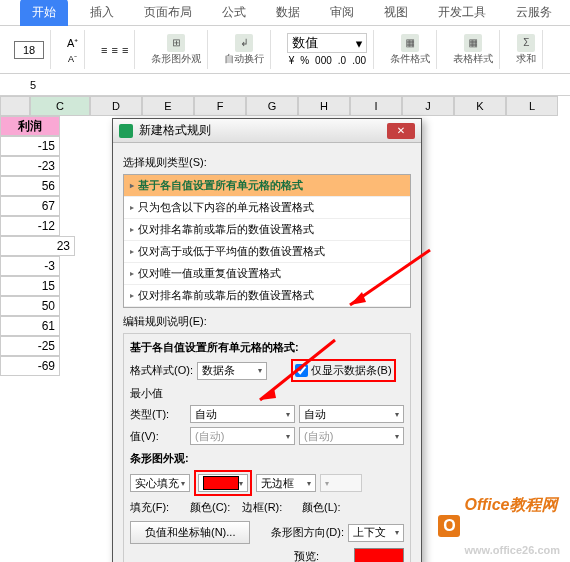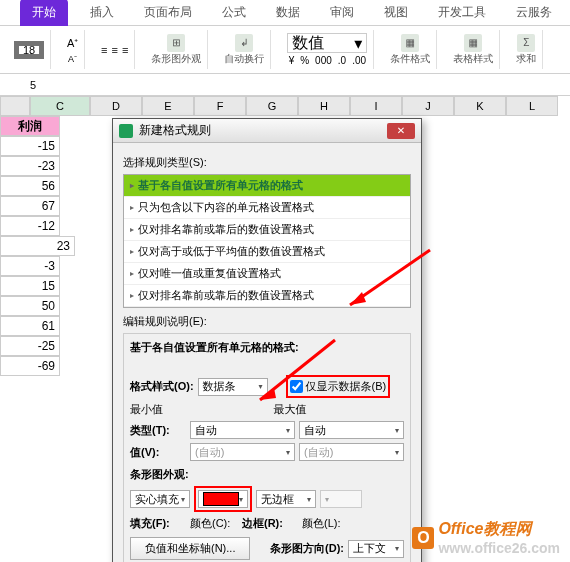--- a/index.html
+++ b/index.html
@@ -1,27 +1,27 @@
 <!DOCTYPE html>
 <html><head>
   <meta charset="utf-8">
   <style>
     * { box-sizing: border-box; margin: 0; padding: 0; }
     body { font-family: "Microsoft YaHei", sans-serif; font-size: 11px; background: #fff; width: 570px; height: 562px; overflow: hidden; position: relative; }
     
     
     .ribbon-tabs { display: flex; background: #fff; border-bottom: 1px solid #d0d0d0; height: 26px; align-items: center; padding-left: 20px; gap: 14px; }
     .ribbon-tab { font-size: 12px; color: #555; cursor: pointer; padding: 4px 8px; }
-    .ribbon-tab.active { background: #6d28d9; color: #fff; border-radius: 4px 4px 0 0; padding: 5px 12px; }
+    .ribbon-tab.active { background: #3b82f6; color: #fff; border-radius: 4px 4px 0 0; padding: 5px 12px; }
     .ribbon-bar { display: flex; height: 48px; border-bottom: 1px solid #d0d0d0; align-items: center; padding: 4px 8px; gap: 10px; }
     .ribbon-group { display: flex; flex-direction: column; align-items: center; gap: 2px; padding: 0 6px; border-right: 1px solid #e0e0e0; height: 100%; justify-content: center; }
     .ribbon-btn { display: flex; flex-direction: column; align-items: center; font-size: 10px; color: #555; }
     .ribbon-icon { width: 18px; height: 18px; background: #e0e8e0; border-radius: 2px; display: flex; align-items: center; justify-content: center; }
-    .num-format { width: 80px; height: 20px; border: 1px solid #ccc; font-size: 16px; padding: 0 4px; display: flex; align-items: center; }
-    .font-size-box { width: 30px; height: 18px; border: 5px solid #737373; text-align: center; font-size: 11px; display: flex; align-items: center; justify-content: center; }
+    .num-format { width: 80px; height: 20px; border: 1px solid #ccc; font-size: 13px; padding: 0 4px; display: flex; align-items: center; }
+    .font-size-box { width: 30px; height: 18px; border: 1px solid #737373; text-align: center; font-size: 11px; display: flex; align-items: center; justify-content: center; }
     
     
     .formula-bar { display: flex; height: 22px; border-bottom: 1px solid #d0d0d0; align-items: center; }
     .formula-val { padding: 0 30px; font-size: 11px; }
     
     
     .grid { position: relative; background: #fff; }
     .col-headers { display: flex; height: 20px; }
     .col-h { border: 1px solid #ccc; background: #e8e8e8; text-align: center; font-size: 11px; display: flex; align-items: center; justify-content: center; }
     .col-h.sel { background: #d0e8d8; }
@@ -32,41 +32,41 @@
     
     
     .dialog { position: absolute; top: 118px; left: 112px; width: 310px; background: #f0f0f0; border: 1px solid #555; box-shadow: 3px 3px 8px rgba(0,0,0,0.3); }
     .dlg-title { background: linear-gradient(#fafafa,#e0e0e0); height: 24px; display: flex; align-items: center; padding: 0 6px; font-size: 12px; border-bottom: 1px solid #bbb; }
     .dlg-title-icon { width: 14px; height: 14px; background: #1e9e57; margin-right: 6px; border-radius: 2px; }
     .dlg-close { margin-left: auto; width: 28px; height: 16px; background: #c54040; color: #fff; display: flex; align-items: center; justify-content: center; font-size: 10px; border-radius: 2px; }
     .dlg-body { padding: 8px 10px; }
     .dlg-label { font-size: 11px; margin: 4px 0; }
     .rule-list { border: 1px solid #aaa; background: #fff; margin-bottom: 6px; }
     .rule-item { padding: 3px 6px; font-size: 11px; display: flex; align-items: center; gap: 4px; border-bottom: 1px solid #eee; }
-    .rule-item.sel { background: #84cc16; font-weight: bold; color: #1a7040; }
+    .rule-item.sel { background: #fdba74; font-weight: bold; color: #1a7040; }
     .rule-item::before { content: "▸"; font-size: 8px; color: #666; }
     .field-row { display: flex; align-items: center; gap: 4px; margin: 4px 0; font-size: 11px; }
-    .field-row label { min-width: 56px; font-weight: bold; }
+    .field-row label { min-width: 56px; }
     .sel-box { border: 1px solid #aaa; background: #fff; height: 18px; padding: 0 4px; display: flex; align-items: center; justify-content: space-between; flex: 1; }
     .sel-box::after { content: "▾"; font-size: 8px; color: #555; }
     .two-col { display: flex; gap: 13px; }
     .two-col > div { flex: 1; }
     .btn { border: 1px solid #aaa; background: linear-gradient(#fff,#e8e8e8); padding: 3px 14px; font-size: 11px; cursor: pointer; }
     .highlight-red { border: 2px solid #f00; padding: 2px; }
     .color-swatch { width: 36px; height: 14px; background: #f00; display: inline-block; border: 1px solid #000; }
     .preview-box { width: 50px; height: 16px; background: #f00; border: 1px solid #888; display: inline-block; }
     .checkbox-row { display: flex; align-items: center; gap: 3px; }
     
     
     .arrow { position: absolute; pointer-events: none; }
     .arrow svg { overflow: visible; }
     
     
     .watermark { position: absolute; bottom: 6px; right: 10px; font-size: 16px; font-weight: bold; font-style: italic; color: #e67817; display: flex; align-items: center; gap: 4px; }
-    .watermark .sub { color: #d0d0d0; font-size: 14px; font-style: normal; }
+    .watermark .sub { color: #d0d0d0; font-size: 11px; font-style: normal; margin-top: 28px; }
     .wm-icon { width: 22px; height: 22px; background: #e67817; color: #fff; display: flex; align-items: center; justify-content: center; border-radius: 3px; font-style: normal; font-weight: bold; }
   </style>
 </head>
 <body>
 
 <div class="ribbon-tabs">
   <span class="ribbon-tab active">开始</span>
   <span class="ribbon-tab">插入</span>
   <span class="ribbon-tab">页面布局</span>
   <span class="ribbon-tab">公式</span>
@@ -205,37 +205,34 @@
     <div class="rule-list">
       <div class="rule-item sel">基于各自值设置所有单元格的格式</div>
       <div class="rule-item">只为包含以下内容的单元格设置格式</div>
       <div class="rule-item">仅对排名靠前或靠后的数值设置格式</div>
       <div class="rule-item">仅对高于或低于平均值的数值设置格式</div>
       <div class="rule-item">仅对唯一值或重复值设置格式</div>
       <div class="rule-item">仅对排名靠前或靠后的数值设置格式</div>
     </div>
     <div class="dlg-label">编辑规则说明(E):</div>
     <div style="border:1px solid #ccc;padding:6px">
-      <div style="font-weight:bold;font-size:11px;margin-bottom:20px">基于各自值设置所有单元格的格式:</div>
+      <div style="font-weight:bold;font-size:11px;margin-bottom:4px">基于各自值设置所有单元格的格式:</div>
       <div class="field-row">
         <label>格式样式(O):</label>
         <div class="sel-box" style="flex:0 0 70px">
             <span>数据条</span>
           </div>
-        <span class="highlight-red checkbox-row" style="margin-left:14px">
+        <span class="highlight-red checkbox-row" style="margin-left:20px">
           <input type="checkbox" checked="" style="">
           <span>仅显示数据条(B)</span>
         </span>
       </div>
       <div class="two-col">
         <div>
           <div style="font-size:11px">最小值</div>
-        </div>
-        <div>
-          <div style="font-size:11px">最大值</div>
         </div>
       </div>
       <div class="field-row">
         <label>类型(T):</label>
         <div class="sel-box">
             <span>自动</span>
           </div>
         <div class="sel-box">
             <span>自动</span>
           </div>

